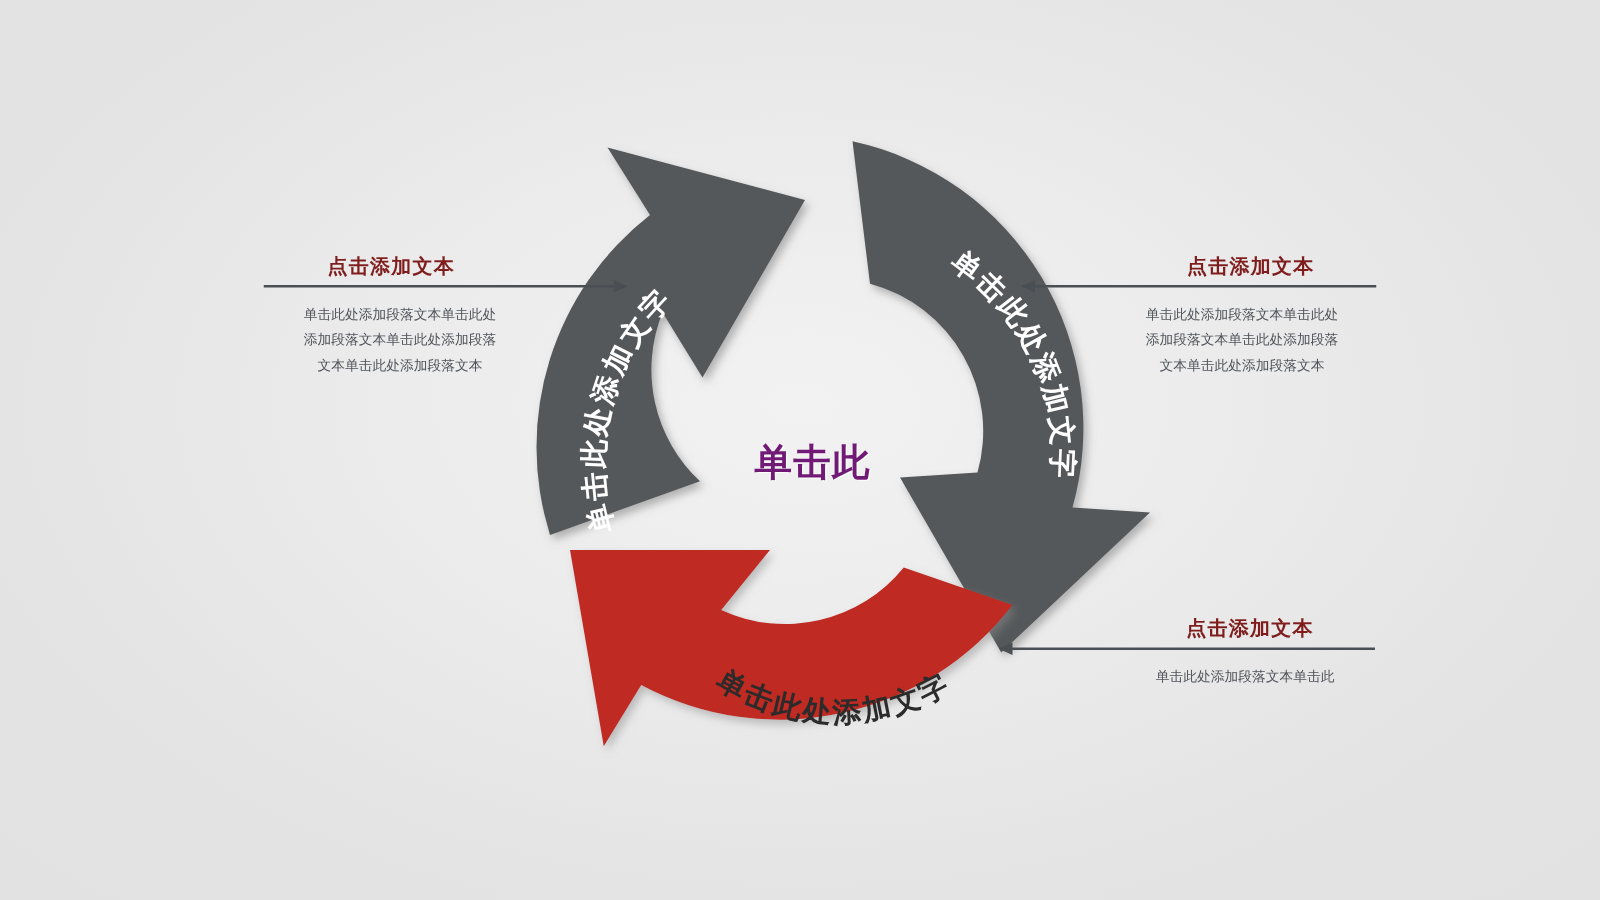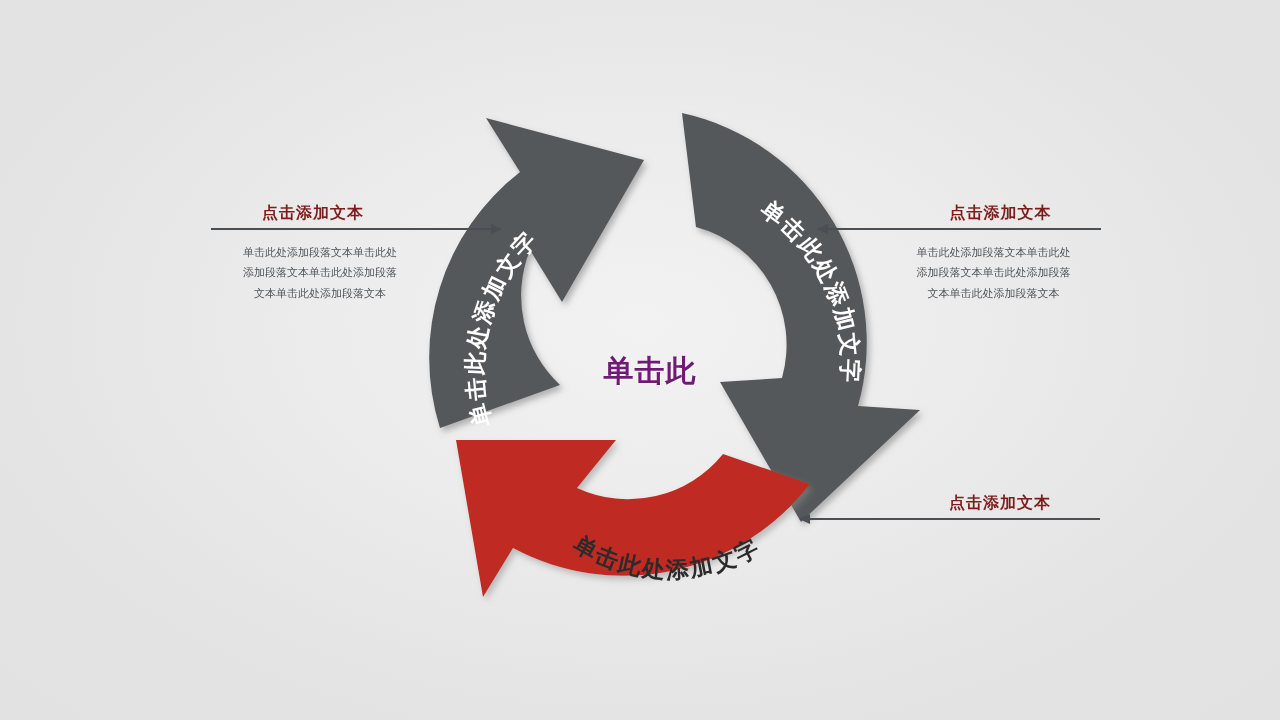--- a/index.html
+++ b/index.html
@@ -210,16 +210,17 @@
       <div>单击此处添加段落文本单击此处</div>
       <div>添加段落文本单击此处添加段落</div>
       <div>文本单击此处添加段落文本</div>
     </div>
   </div>
 
   <div class="callout" id="callout-bottom">
     <div class="c-title">点击添加文本</div>
     <div class="c-rule"></div>
     <div class="c-body">
+      <div>单击此处添加段落文本单击此</div>
     </div>
   </div>
 
 </div>
 
 </body></html>

